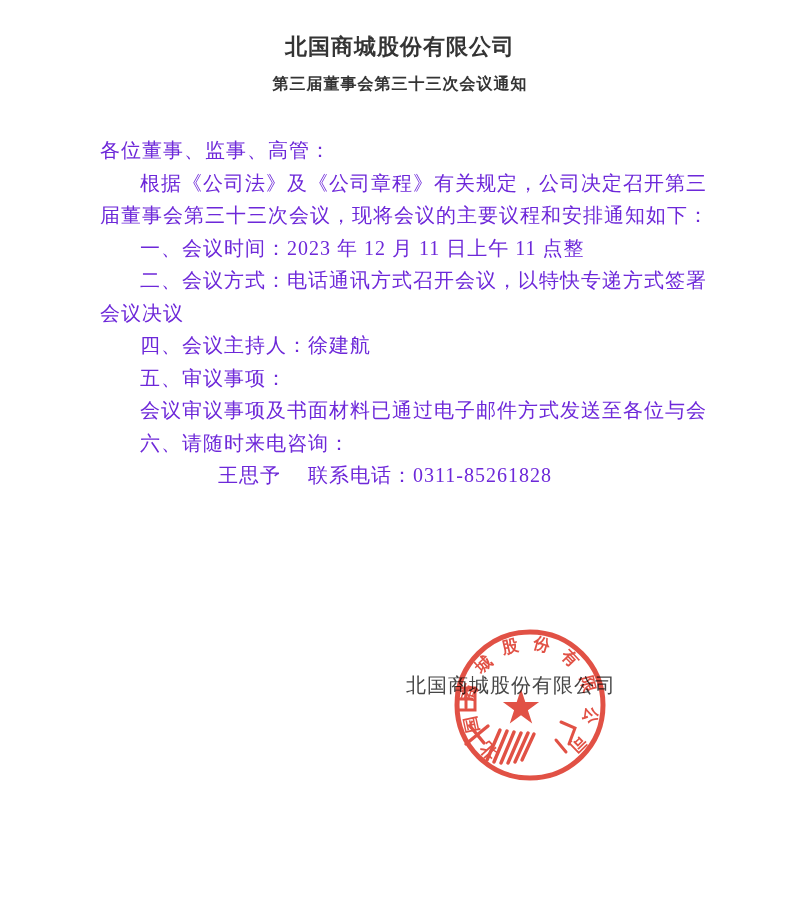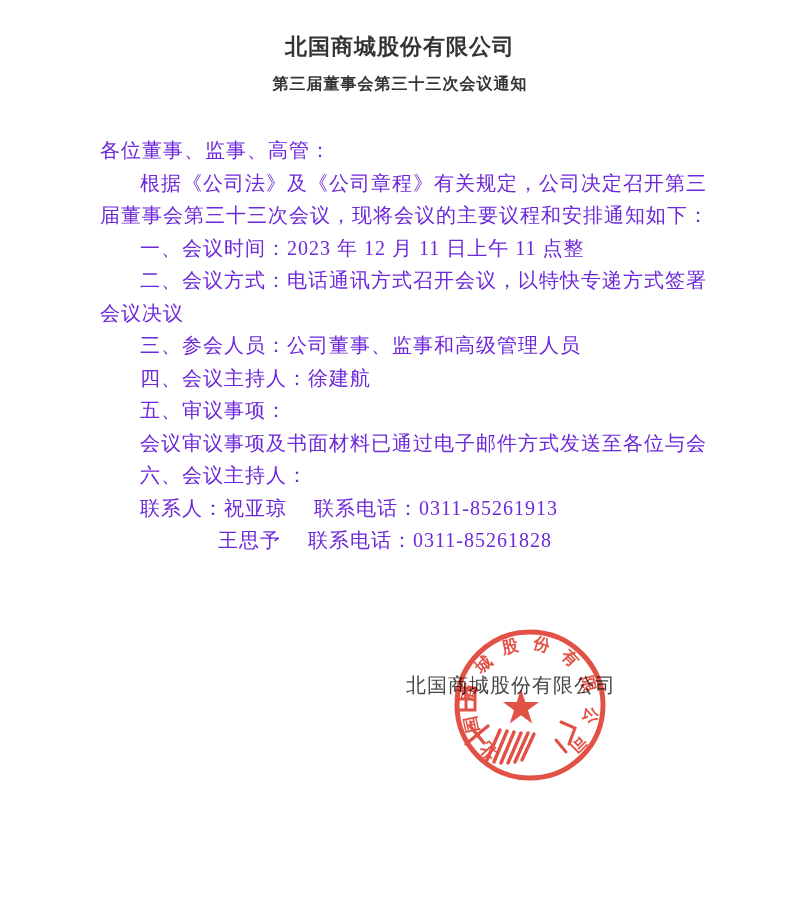--- a/index.html
+++ b/index.html
@@ -89,26 +89,24 @@
     <div class="title-2">第三届董事会第三十三次会议通知</div>
   </div>
 
   <div class="body-text">
     <p>各位董事、监事、高管：</p>
     <p class="ind2">根据《公司法》及《公司章程》有关规定，公司决定召开第三</p>
     <p>届董事会第三十三次会议，现将会议的主要议程和安排通知如下：</p>
     <p class="ind2">一、会议时间：2023 年 12 月 11 日上午 11 点整</p>
     <p class="ind2">二、会议方式：电话通讯方式召开会议，以特快专递方式签署</p>
     <p>会议决议</p>
-    <p class="ind2">三、参会人员：公司董事、监事和高级管理人员</p>
     <p class="ind2">四、会议主持人：徐建航</p>
     <p class="ind2">五、审议事项：</p>
     <p class="ind2">会议审议事项及书面材料已通过电子邮件方式发送至各位与会</p>
-    <p class="ind2">六、会议主持人：</p>
-    <p class="ind2">联系人：祝亚琼　 联系电话：0311-85261913</p>
+    <p class="ind2">六、请随时来电咨询：</p>
     <p class="ind-contact">王思予　 联系电话：0311-85261828</p>
   </div>
 
   <div class="signature">
     <div class="sig-company">北国商城股份有限公司</div>
   </div>
 
   <svg class="seal" viewBox="440 618 180 172" xmlns="http://www.w3.org/2000/svg">
 
     <circle cx="530" cy="705" r="73" fill="none" stroke-width="5" stroke="#dd392b"></circle>

